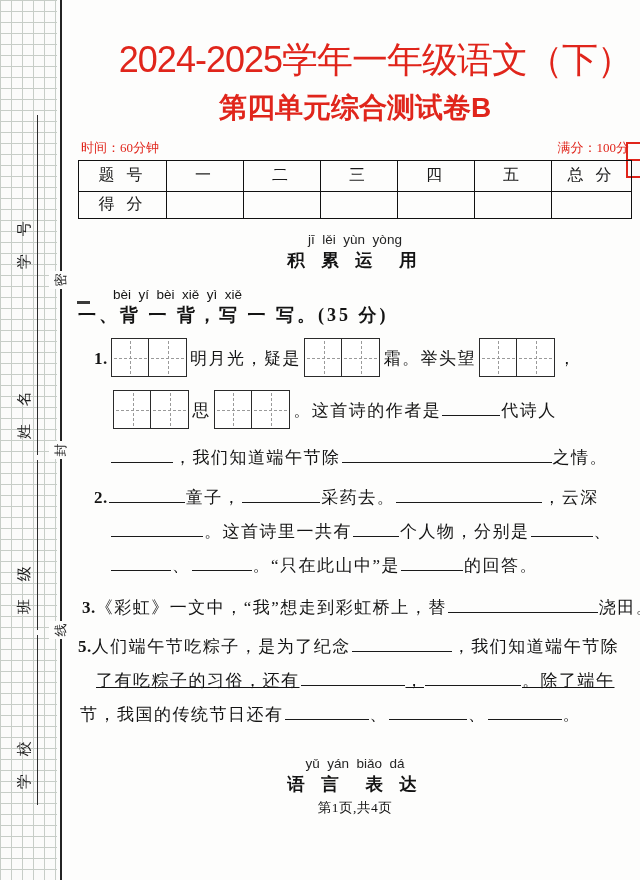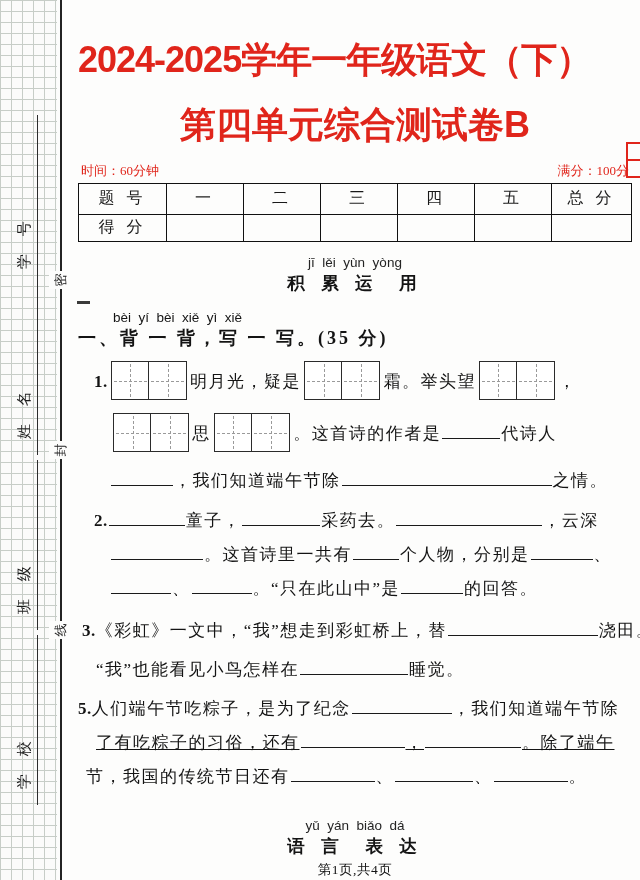--- a/index.html
+++ b/index.html
@@ -27,27 +27,27 @@
     border-bottom:1.8px solid #2c2c2c; display:flex; align-items:center;
     padding-left:16px; font-size:15px; color:#1c1c1c; letter-spacing:7px;
   }
   .stray-dash { position:absolute; left:77px; top:301px; width:13px; height:2.5px; background:#3a3a3a; }
   
   .red-frag { position:absolute; left:626px; top:142px; width:24px; height:36px; border:2.5px solid var(--red); }
   .red-frag::after { content:""; position:absolute; left:0; right:0; top:15px; border-top:2px solid var(--red); }
   
   .main { position:absolute; left:78px; top:0; width:554px; }
   .title {
-    margin-top:36px; text-align:left; color:var(--red);
-    font-family:"Liberation Sans", sans-serif; font-weight:bold; font-size:36px; line-height:1.35;
+    margin-top:36px; text-align:right; color:var(--red);
+    font-family:"Liberation Sans", sans-serif; font-weight:normal; font-size:36px; line-height:1.35;
     letter-spacing:-1px; white-space:nowrap;
   }
   .subtitle {
-    margin-top:16px; text-align:center; color:var(--red);
-    font-family:"Liberation Sans", sans-serif; font-weight:bold; font-size:36px;
+    margin-top:4px; text-align:center; color:var(--red);
+    font-family:"Liberation Sans", sans-serif; font-weight:bold; font-size:28px;
   }
   .info-row { display:flex; justify-content:space-between; margin-top:12px; padding:0 3px;
     color:var(--red); font-size:13px; }
   table.score { border-collapse:collapse; width:554px; margin-top:3px; }
   table.score td {
     border:1.6px solid #111; text-align:center; font-size:16px; letter-spacing:4px;
     height:31px; color:#191919;
   }
   table.score tr:last-child td { height:27px; }
   table.score td.c0 { width:88px; }
@@ -167,27 +167,26 @@
       <div class="q-line" style="margin-left:16px;"><span class="bold">2.</span><span class="blank" style="width: 76px;"></span><span>童子，</span><span class="blank" style="width: 78px;"></span><span>采药去。</span><span class="blank" style="width: 146px;"></span><span>，云深</span></div>
       <div class="q-line" style="margin-left:32px;"><span class="blank" style="width: 92px;"></span><span>。这首诗里一共有</span><span class="blank" style="width: 46px;"></span><span>个人物，分别是</span><span class="blank" style="width: 62px;"></span><span>、</span></div>
       <div class="q-line" style="margin-left:32px;"><span class="blank" style="width: 60px;"></span><span>、</span><span class="blank" style="width: 60px;"></span><span>。“只在此山中”是</span><span class="blank" style="width: 62px;"></span><span>的回答。</span></div>
     </div>
 
     <div style="margin-top:8px;">
       <div class="q-line" style="margin-left:4px;"><span class="bold">3.</span><span>《彩虹》一文中，“我”想走到彩虹桥上，替</span><span class="blank" style="width: 150px;"></span><span>浇田。</span></div>
     </div>
 
     <div style="margin-top:5px;">
-      <div class="q-line" style="margin-left:18px;"><span>“我”也能看见小鸟怎样在</span><span class="blank" style="width: 108px;"></span><span>睡觉。</span></div>
     </div>
 
     <div style="margin-top:5px;">
       <div class="q-line" style=""><span class="bold">5.</span><span>人们端午节吃粽子，是为了纪念</span><span class="blank" style="width: 100px;"></span><span>，我们知道端午节除</span></div>
       <div class="q-line" style="margin-left:18px;text-decoration:underline;"><span>了有吃粽子的习俗，还有</span><span class="blank" style="width: 104px;"></span><span>，</span><span class="blank" style="width: 96px;"></span><span>。除了端午</span></div>
-      <div class="q-line" style="margin-left:8px;"><span>节，我国的传统节日还有</span><span class="blank" style="width: 84px;"></span><span>、</span><span class="blank" style="width: 78px;"></span><span>、</span><span class="blank" style="width: 74px;"></span><span>。</span></div>
+      <div class="q-line" style="margin-left:2px;"><span>节，我国的传统节日还有</span><span class="blank" style="width: 84px;"></span><span>、</span><span class="blank" style="width: 78px;"></span><span>、</span><span class="blank" style="width: 74px;"></span><span>。</span></div>
     </div>
 
     <div class="sect" style="margin-top:24px;">
       <div class="py">yǔ  yán  biǎo  dá</div>
       <div class="hz">语 言  表 达</div>
     </div>
 
     <div class="footer">第1页,共4页</div>
   </div>
 </div>

